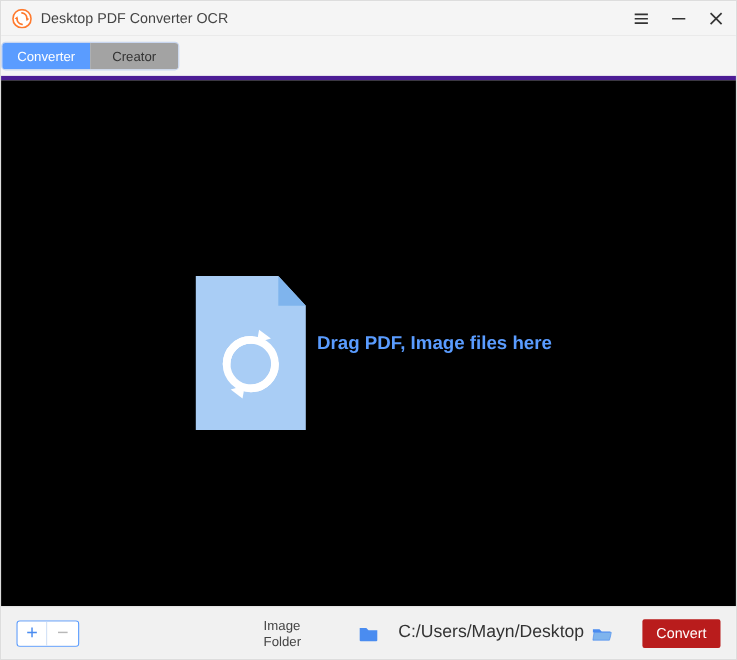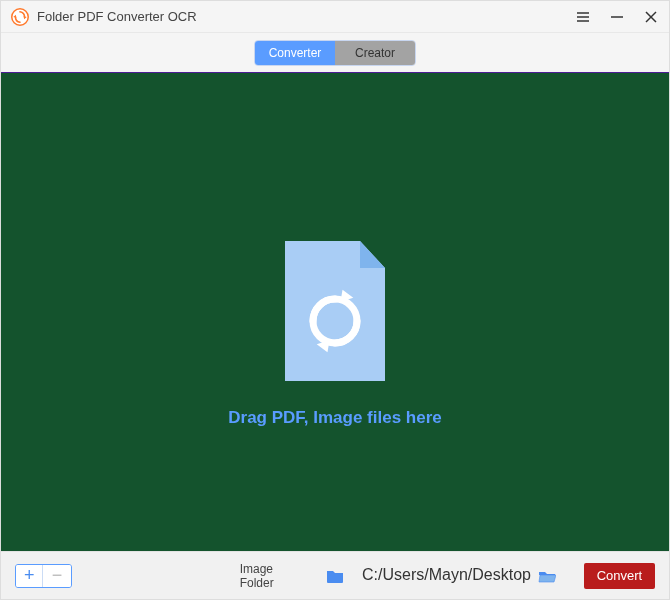--- a/index.html
+++ b/index.html
@@ -31,38 +31,38 @@
     flex: 0 0 auto;
   }
   .title-spacer { flex: 1; }
   .win-controls { display: flex; gap: 18px; align-items: center; }
   .win-btn { width: 16px; height: 16px; display:flex; align-items:center; justify-content:center; cursor:pointer; color:#333; }
   .win-btn svg { width:14px; height:14px; stroke:#333; stroke-width:1.5; fill:none; }
 
   .tabbar {
     height: 40px;
     background: #f5f5f5;
-    display: flex; align-items:center; justify-content:center;
-    border-bottom: 1px solid #4c1d95;
+    display: flex; align-items:center; 
+    border-bottom: 4px solid #4c1d95;
   }
   .segmented { display:flex; border:1px solid #c8d6f0; border-radius:4px; overflow:hidden; }
   .seg-btn {
     width: 80px; height: 24px;
     font-size: 12px;
     display:flex; align-items:center; justify-content:center;
     cursor:pointer;
     background:#a3a3a3; color:#333;
   }
   .seg-btn.active { background:#5a9cff; color:#fff; }
 
   .main {
     height: 478px;
-    background:#14532d;
+    background:#000000;
     display:flex; align-items:center; justify-content:center;
-    flex-direction:column;
+    flex-direction:row;
   }
   .doc-icon { margin-top: 40px; margin-bottom: 18px; }
   .doc-icon svg { width: 120px; height: 150px; }
   .drop-text {
     color:#5a9cff;
     font-size: 17px;
     font-weight: 600;
   }
 
   .footer {
@@ -109,21 +109,21 @@
 <div class="titlebar">
   <span class="logo">
     <svg viewBox="0 0 24 24">
       <circle cx="12" cy="12" r="11" fill="#fff" stroke="#ff7a2d" stroke-width="2"></circle>
       <path d="M12 5 A7 7 0 0 1 18 12" fill="none" stroke="#ff7a2d" stroke-width="2.2" stroke-linecap="round"></path>
       <path d="M12 19 A7 7 0 0 1 6 12" fill="none" stroke="#ff7a2d" stroke-width="2.2" stroke-linecap="round"></path>
       <polygon points="17,11 21,12 17.5,15" fill="#ff7a2d"></polygon>
       <polygon points="7,13 3,12 6.5,9" fill="#ff7a2d"></polygon>
     </svg>
   </span>
-  <span class="title">Folder PDF Converter OCR</span>
+  <span class="title">Desktop PDF Converter OCR</span>
   <span class="title-spacer"></span>
   <div class="win-controls">
     <span class="win-btn">
       <svg viewBox="0 0 14 14">
           <line x1="1" y1="3" x2="13" y2="3"></line>
           <line x1="1" y1="7" x2="13" y2="7"></line>
           <line x1="1" y1="11" x2="13" y2="11"></line>
         </svg>
     </span>
     <span class="win-btn">

